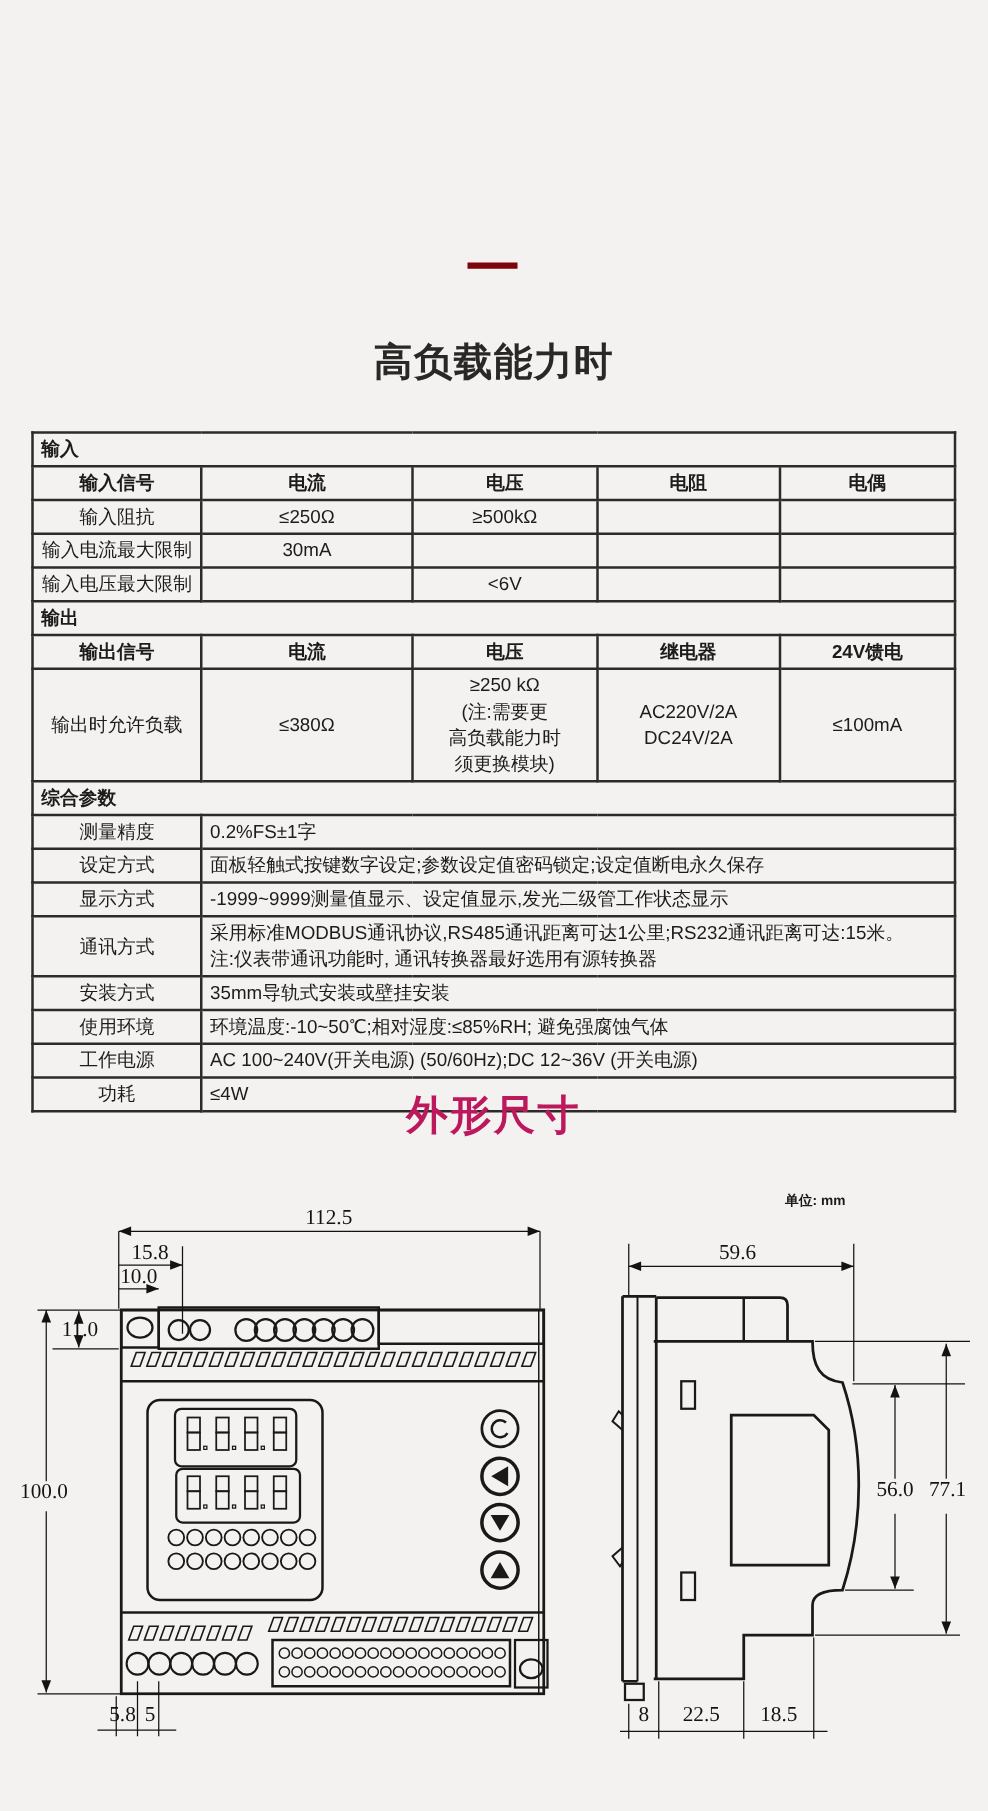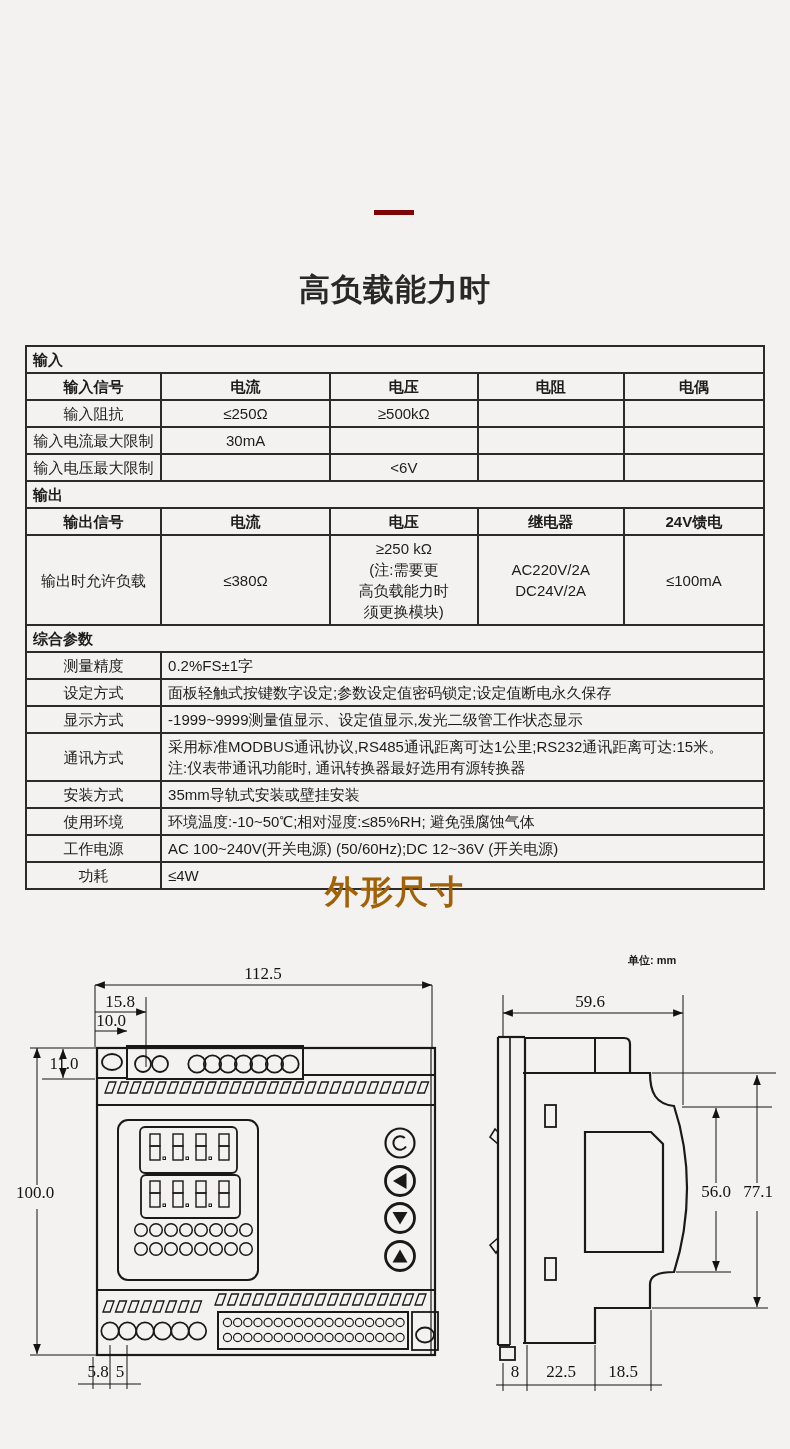--- a/index.html
+++ b/index.html
@@ -16,21 +16,21 @@
   table.spec{width:100%;border-collapse:collapse;table-layout:fixed;}
   table.spec th,table.spec td{border:2px solid #2d2b2a;font-size:15px;color:#1e1c1b;
     padding:2px 6px;line-height:21px;vertical-align:middle;}
   th.section-cell{text-align:left;font-weight:700;padding-left:8px;height:21px;}
   th.label-cell{text-align:center;font-weight:400;padding-left:8px;vertical-align:top;}
   th.col-header-cell{text-align:center;font-weight:700;}
   td.value-cell{text-align:center;font-weight:500;white-space:pre-line;vertical-align:top;}
   td.wide-value-cell{text-align:left;font-weight:500;padding-left:12px;white-space:pre-line;margin-left:32px;}
 
   .dims-title{position:absolute;top:870px;left:0;width:100%;margin:0;text-align:center;
-    font-size:33px;font-weight:700;color:#a16207;letter-spacing:2px;}
+    font-size:33px;font-weight:700;color:#be185d;letter-spacing:2px;}
   .unit-label{position:absolute;top:953px;left:628px;font-size:11px;font-weight:700;color:#1c1a19;}
 
   svg.drawing{position:absolute;top:945px;left:0;}
   .dev{stroke:#1b1918;fill:none;}
   .dim{stroke:#141312;fill:none;stroke-width:1;}
   .dimtxt{font-family:"Liberation Serif",serif;font-size:17px;fill:#141312;}
 </style>
 </head>
 <body>
 

